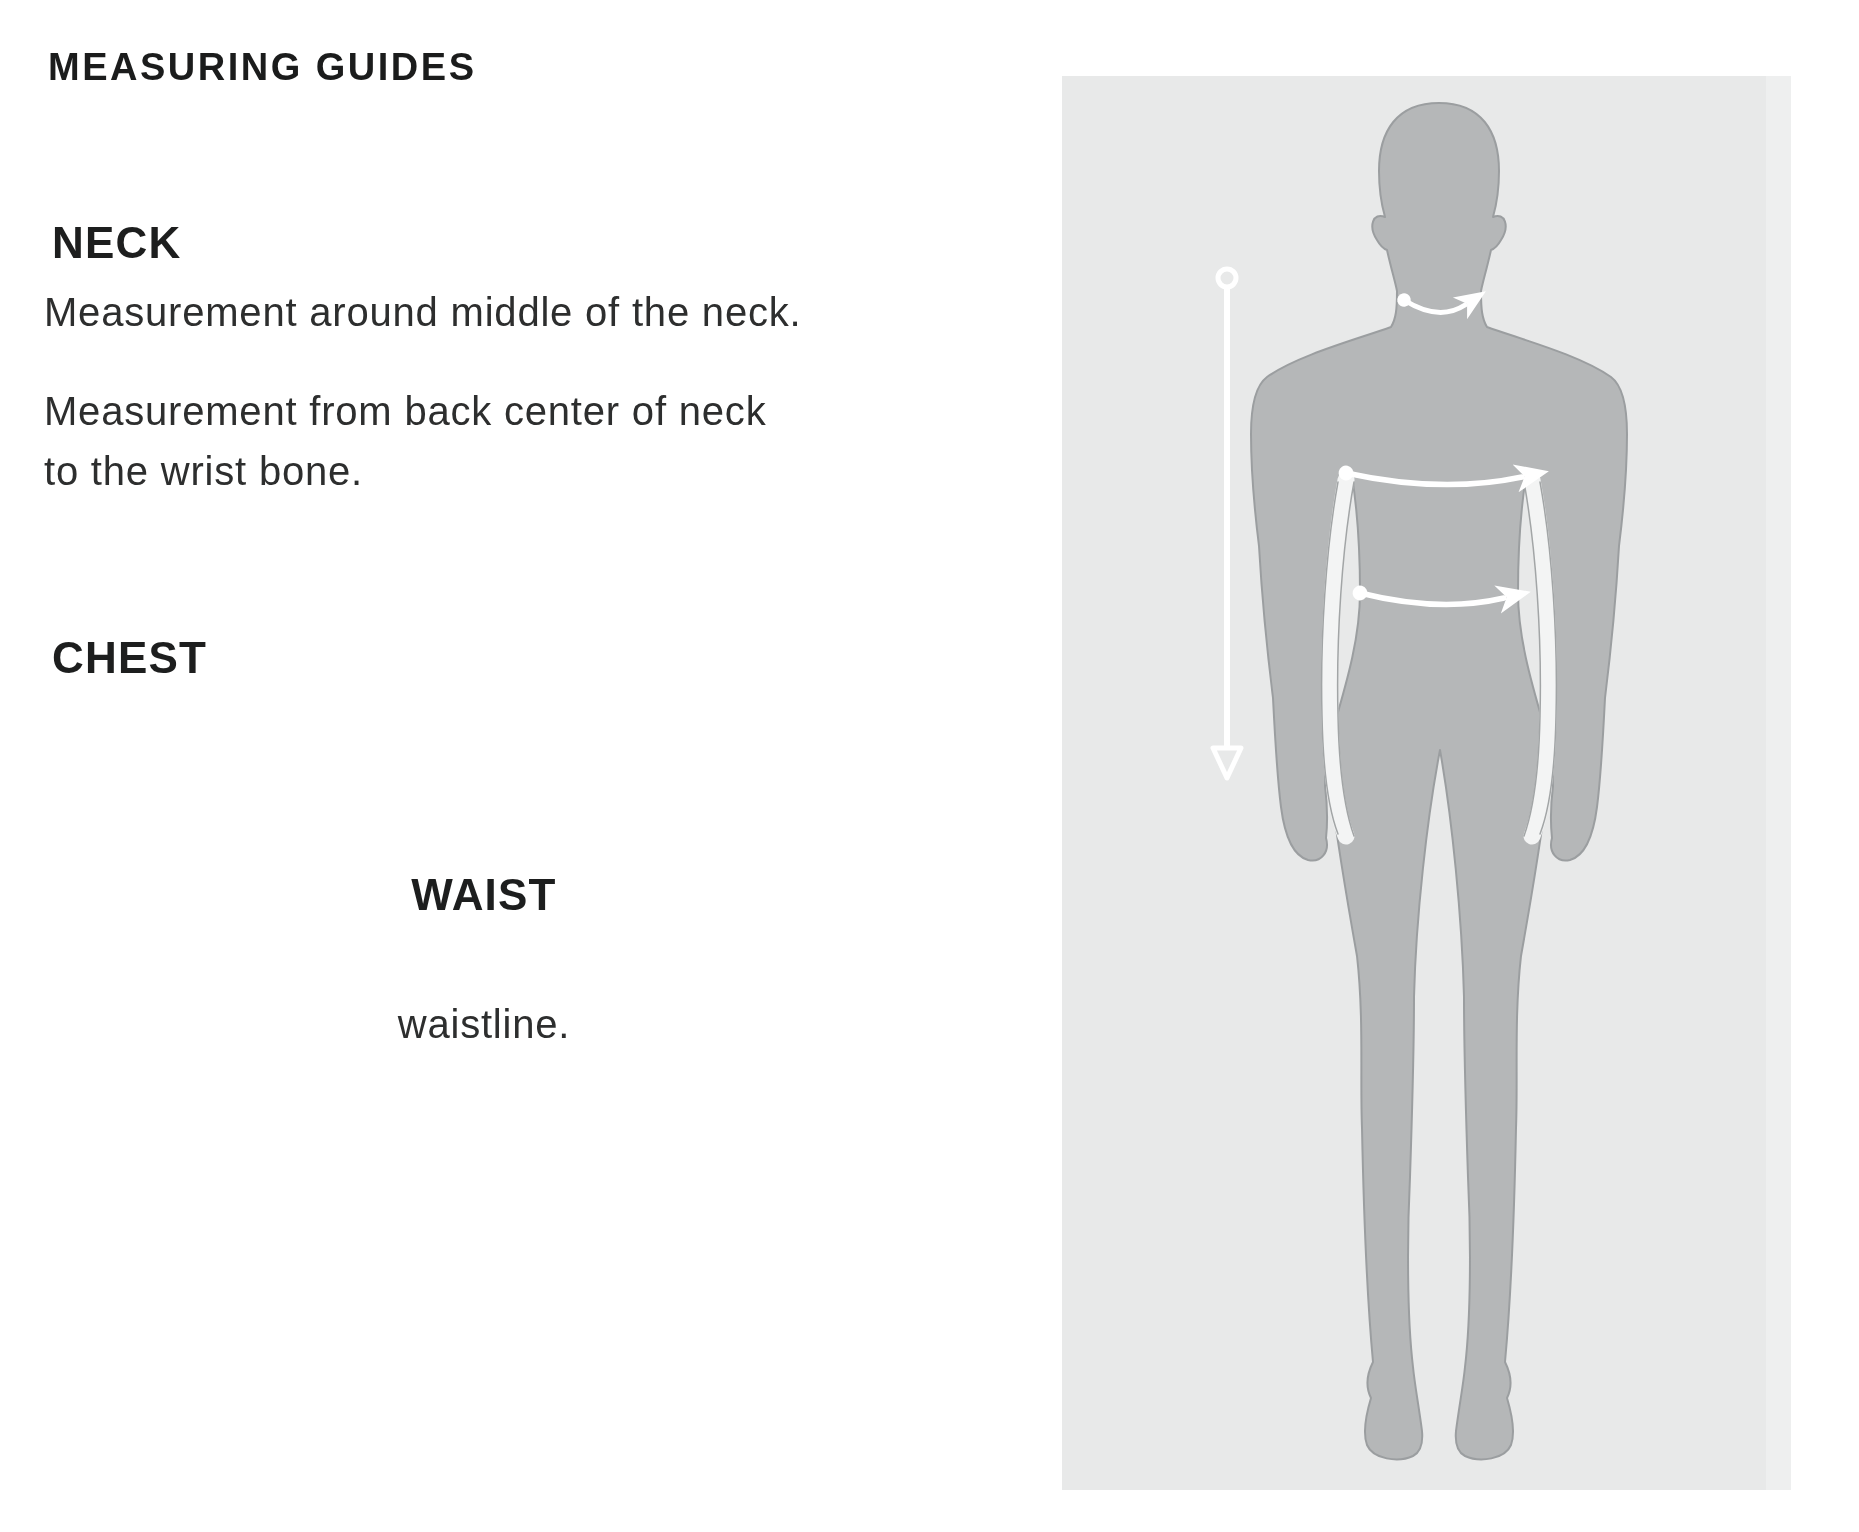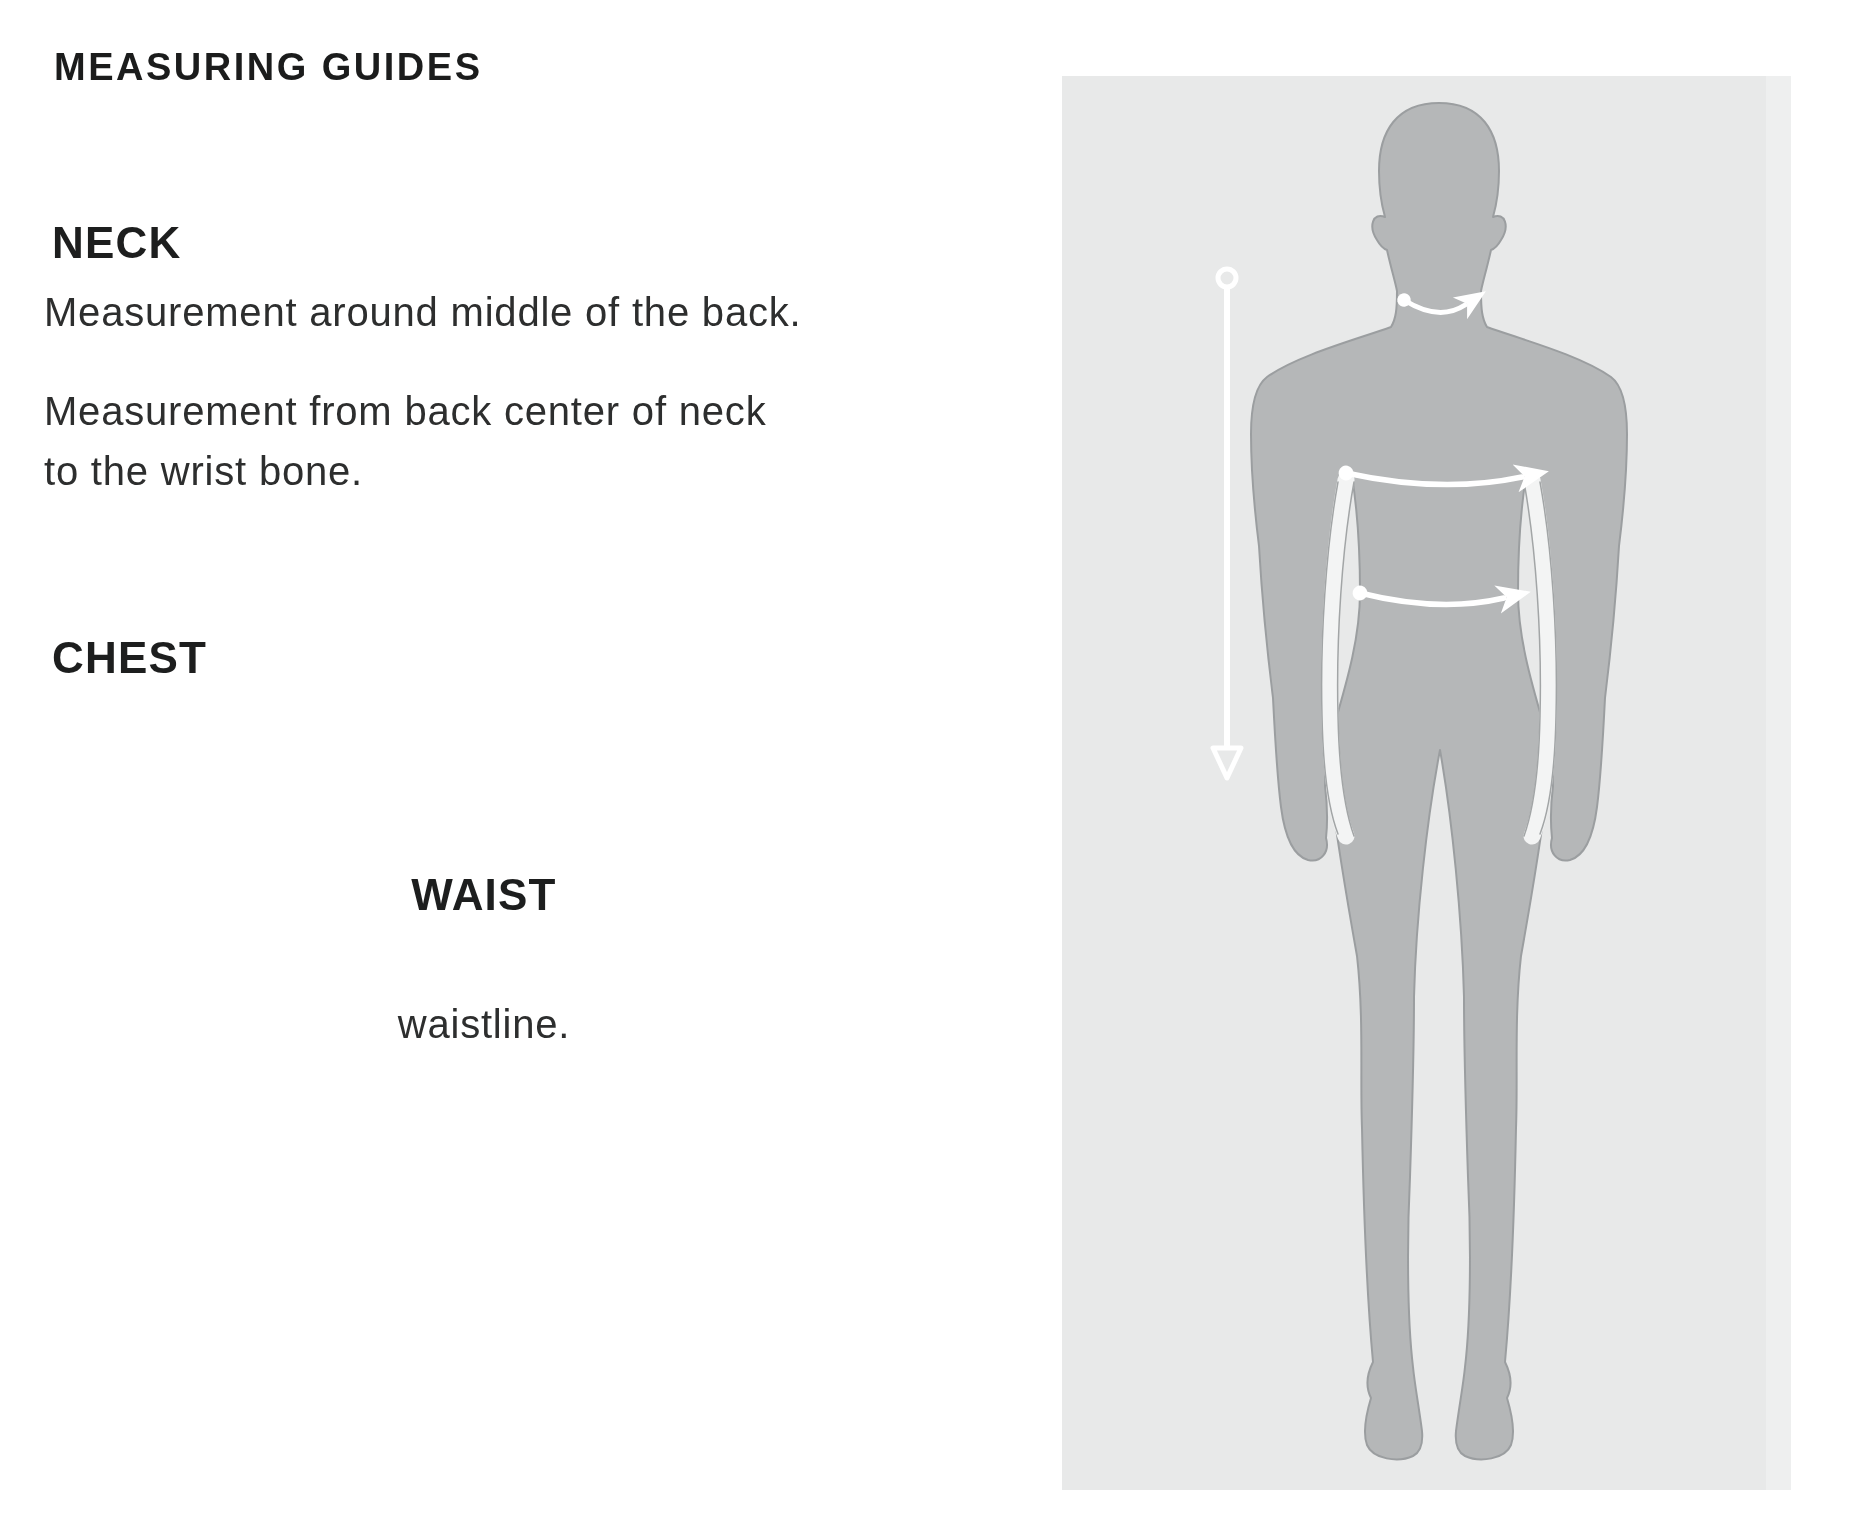--- a/index.html
+++ b/index.html
@@ -18,21 +18,21 @@
     background: #ffffff;
   }
   .text-col {
     position: absolute;
     left: 44px;
     top: 0;
     width: 880px;
   }
   .page-title {
     position: absolute;
-    left: 10px;
+    left: 4px;
     top: 46px;
     font-size: 38px;
     font-weight: bold;
     letter-spacing: 2.5px;
     color: #1b1c1c;
     white-space: nowrap;
   }
   .section { position: absolute; left: 0; width: 880px; }
   .section-neck   { top: 204px; }
   .section-sleeve { top: 381px; }
@@ -74,21 +74,21 @@
 </head>
 <body>
 
 <div class="stage">
 
   <div class="text-col">
     <div class="page-title">MEASURING GUIDES</div>
 
     <div class="section section-neck">
       <h2>NECK</h2>
-      <p class="desc"><span>Measurement around middle of the back.</span></p>
+      <p class="desc"><span>Measurement around middle of the neck.</span></p>
     </div>
 
     <div class="section section-sleeve">
       <p class="desc"><span>Measurement from back center of neck</span><br><span>to the wrist bone.</span></p>
     </div>
 
     <div class="section section-chest">
       <h2>CHEST</h2>
     </div>
 

